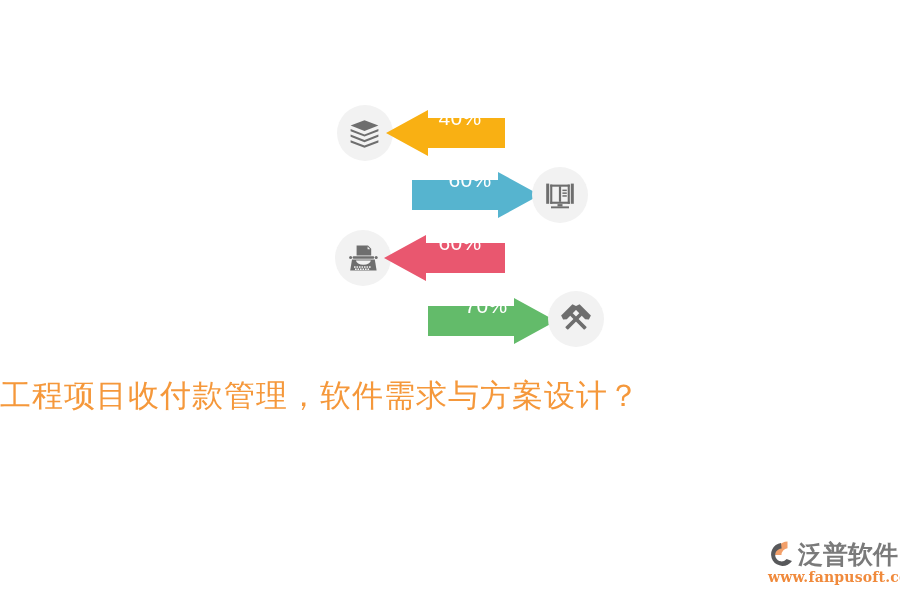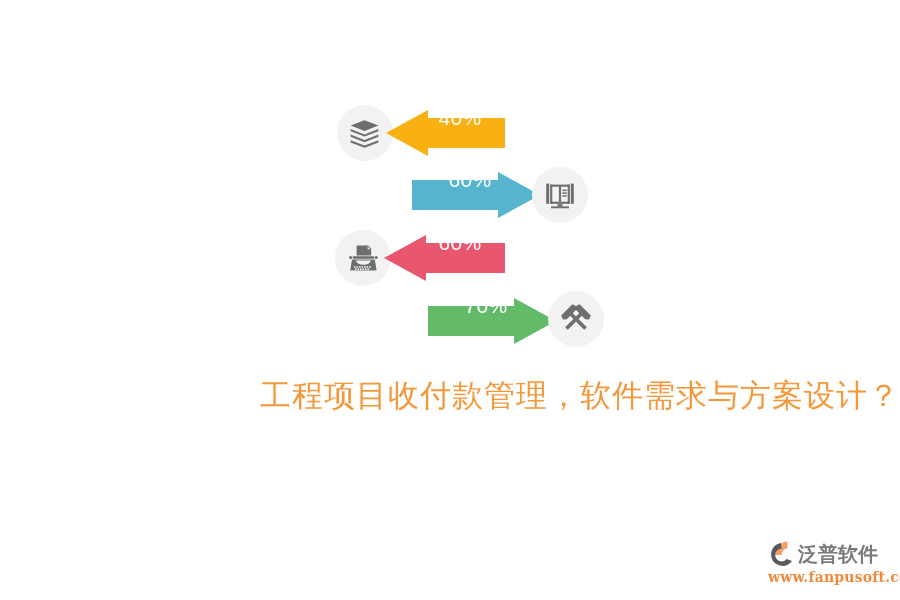--- a/index.html
+++ b/index.html
@@ -70,21 +70,21 @@
     white-space: nowrap;
     pointer-events: none;
   }
 
   
   .headline {
     position: absolute;
     left: 0;
     top: 375px;
     width: 900px;
-    text-align: right;
+    text-align: left;
     color: #f5983b;
     font-size: 31px;
     font-family: "DejaVu Serif", "Liberation Serif", serif;
     letter-spacing: 1px;
     white-space: nowrap;
   }
 
   
   .watermark {
     position: absolute;
@@ -95,21 +95,21 @@
   }
   .wm-top {
     display: flex;
     align-items: center;
     height: 34px;
   }
   .wm-mark { width: 30px; height: 30px; flex: 0 0 30px; }
   .wm-mark svg { display: block; }
   .wm-name {
     color: #7a7a7a;
-    font-size: 20px;
+    font-size: 25px;
     font-weight: bold;
     font-family: "DejaVu Sans", "Liberation Sans", sans-serif;
     letter-spacing: 0px;
     margin-left: 2px;
     white-space: nowrap;
     text-align: right;
   }
   .wm-url {
     color: #f08a3c;
     font-size: 14px;

